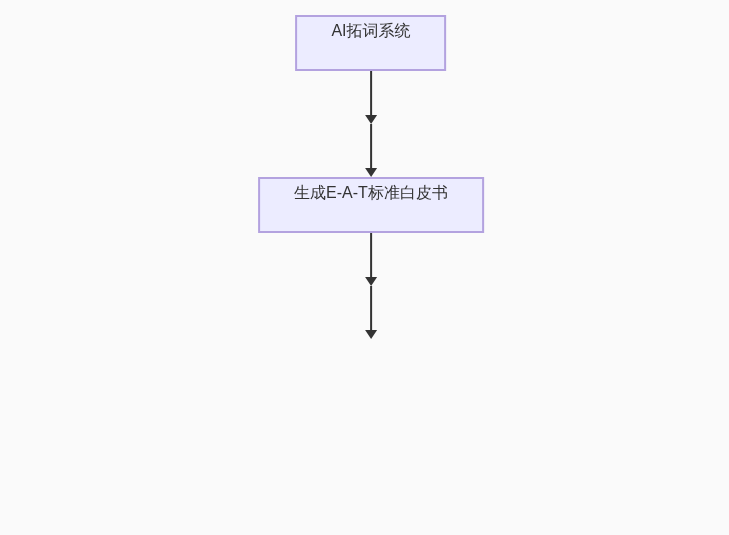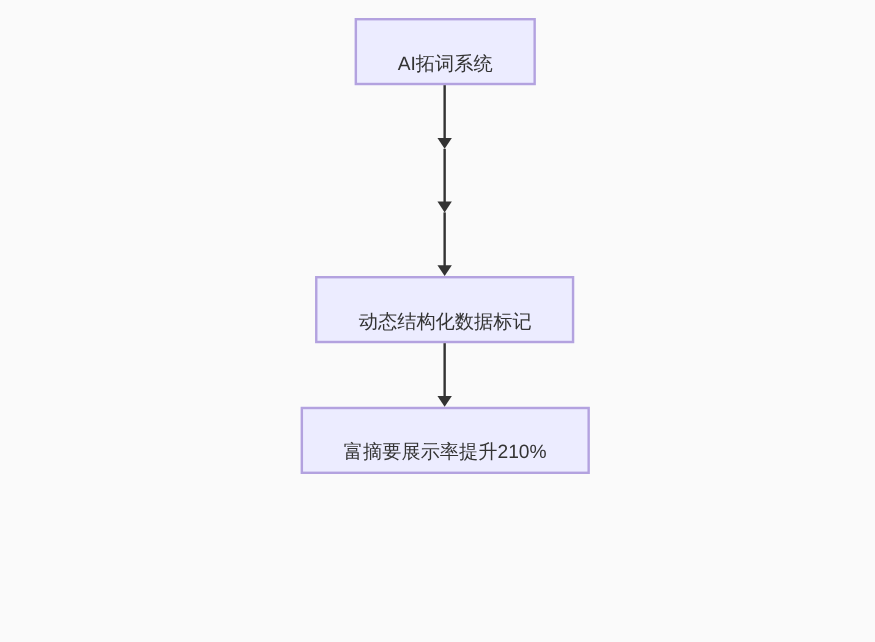--- a/index.html
+++ b/index.html
@@ -33,21 +33,21 @@
   }
   .node {
     min-height: 56px;
     padding: 4px 34px;
     background: var(--node-fill);
     border: 2px solid var(--node-border);
     color: var(--text);
     font-size: 16px;
     line-height: 1.3;
     display: flex;
-    align-items: flex-end;
+    align-items: flex-start;
     justify-content: center;
     white-space: nowrap;
   }
   .arrow {
     position: relative;
     width: 14px;
     height: 53px;
   }
   .arrow .line {
     position: absolute;
@@ -84,33 +84,30 @@
       <div class="line"></div>
       <div class="head"></div>
     </div>
 
 
     <div class="arrow">
       <div class="line"></div>
       <div class="head"></div>
     </div>
 
-
-    <div class="arrow">
-      <div class="line"></div>
-      <div class="head"></div>
-    </div>
-
     <div class="node">
-      <span>动态结构化数据标记</span>
+      <span>生成E-A-T标准白皮书</span>
     </div>
 
     <div class="arrow">
       <div class="line"></div>
       <div class="head"></div>
     </div>
 
-    <div class="node">
-      <span>富摘要展示率提升210%</span>
+
+    <div class="arrow">
+      <div class="line"></div>
+      <div class="head"></div>
     </div>
+
 
   </div>
 </div>
 
 </body></html>

